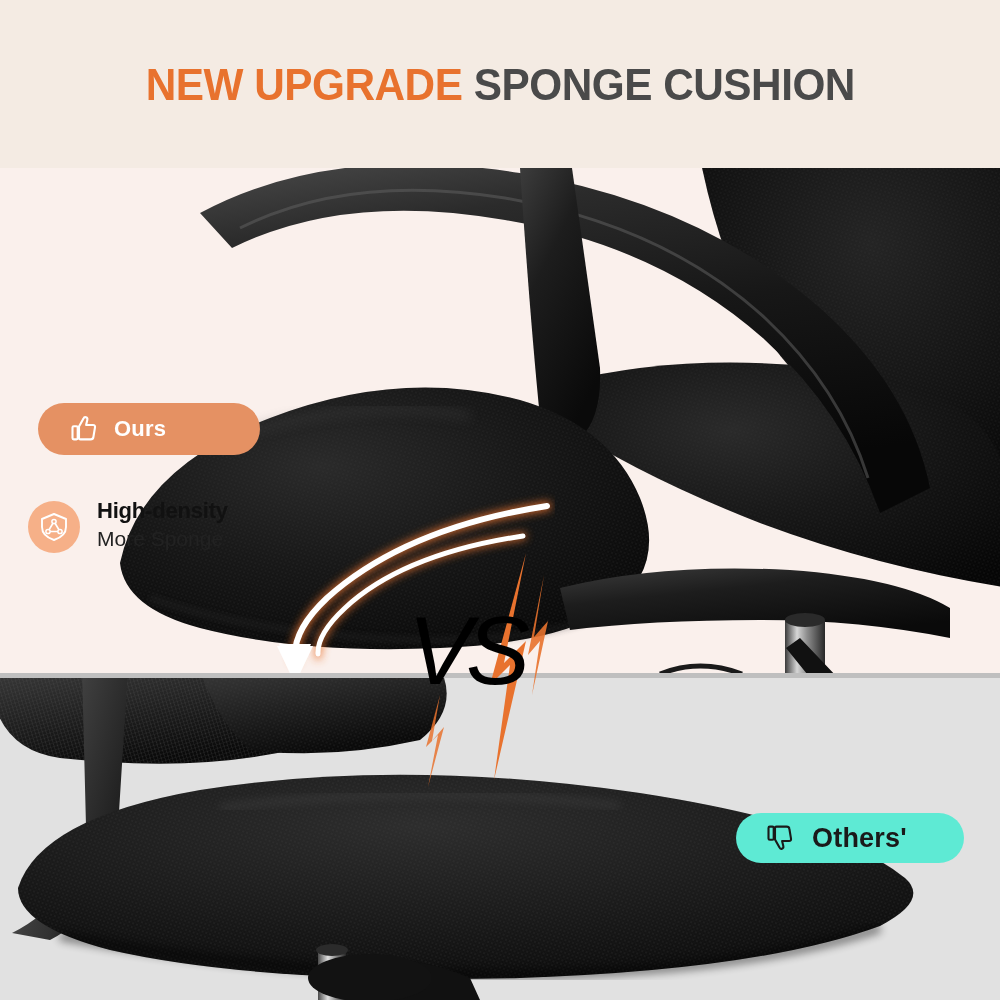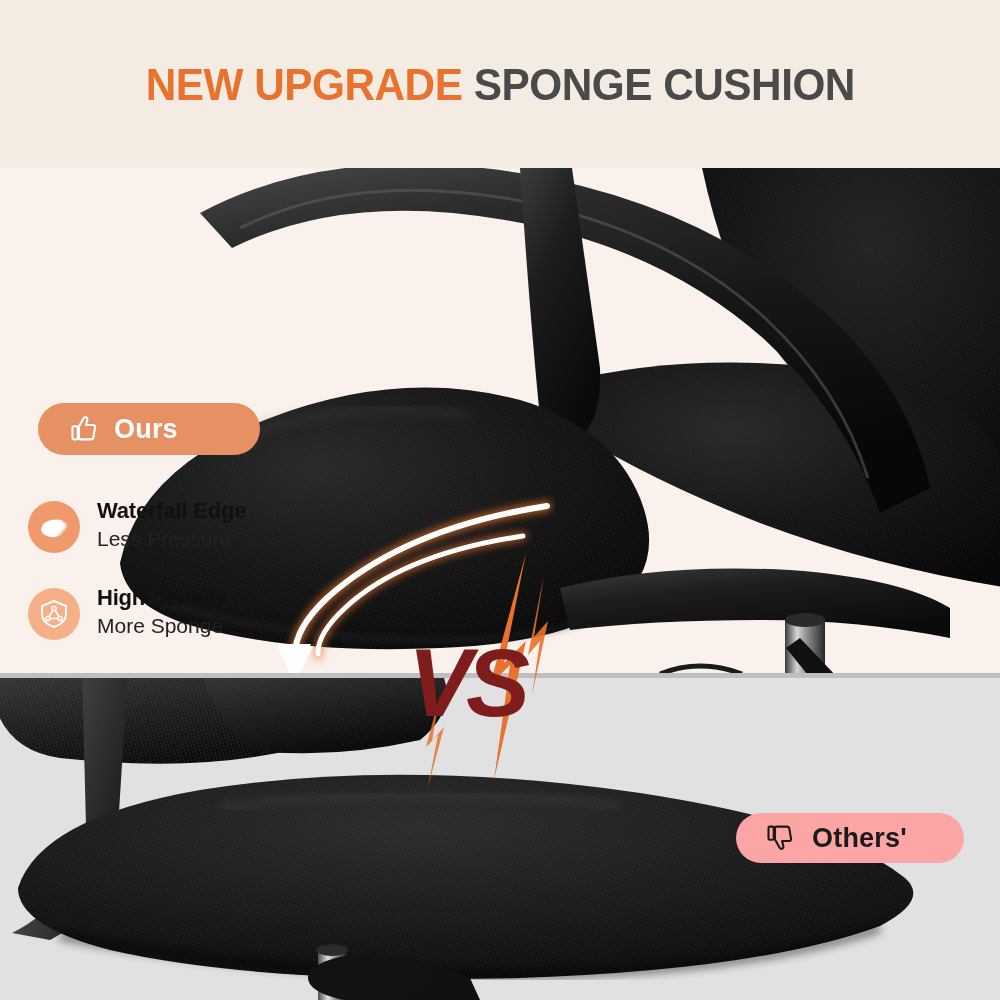--- a/index.html
+++ b/index.html
@@ -40,21 +40,21 @@
 
   
   .ours-badge{
     position:absolute; left:38px; top:235px;
     width:222px; height:52px; border-radius:26px;
     background:#E59163;
     display:flex; align-items:center; gap:14px;
     padding-left:30px; z-index:40;
   }
   .ours-badge .label{
-    color:#FFFFFF; font-size:27px; font-weight:bold; letter-spacing:0.2px;
+    color:#FFFFFF; font-size:22px; font-weight:bold; letter-spacing:0.2px;
   }
 
   
   .features{
     position:absolute; left:28px; top:330px; width:330px; z-index:40;
   }
   .feat{
     display:flex; align-items:flex-start; gap:17px; margin-bottom:32px;
   }
   .feat-icon{
@@ -75,42 +75,41 @@
 
   
   .swoosh{ position:absolute; left:255px; top:320px; width:300px; height:215px; z-index:30; }
 
   
   .vs{
     position:absolute; left:398px; top:545px; width:200px; height:250px; z-index:60;
   }
   .vs-text{
     position:absolute; left:10px; top:58px;
-    font-size:96px; font-weight:bold; font-style:italic;
-    color:#7f1d1d; letter-spacing:-6px; line-height:1;
+    font-size:96px; font-weight:normal; font-style:italic;
+    color:#000000; letter-spacing:-6px; line-height:1;
     font-family:"Liberation Sans", sans-serif;
-    margin-top:32px;
   }
 
   
   .divider{
     position:absolute; left:0; top:673px; width:1000px; height:5px;
     background:#BFBFBF;
   }
   .others-panel{
     position:absolute; left:0; top:678px; width:1000px; height:322px;
     background:#E1E1E1; overflow:hidden;
   }
   .photo-bottom{ position:absolute; inset:0; }
 
   
   .others-badge{
     position:absolute; left:736px; top:813px;
     width:228px; height:50px; border-radius:25px;
-    background:#fca5a5;
+    background:#5eead4;
     display:flex; align-items:center; gap:16px;
     padding-left:28px; z-index:40;
   }
   .others-badge .label{
     color:#1a1a1a; font-size:27px; font-weight:bold; letter-spacing:0.2px;
   }
 </style>
 </head>
 <body>
 
@@ -261,33 +260,20 @@
                    L18.1 12 L25 12 Q27.4 12 27 14.4 L25.4 24 Q25.1 26.4 22.6 26.4
                    L12.5 26.4 Q11 26.4 11 25 Z" fill="none" stroke="#FFFFFF" stroke-width="2.1" stroke-linejoin="round"></path>
           <rect x="4.5" y="13.2" width="5.2" height="13.2" rx="1.3" fill="none" stroke="#FFFFFF" stroke-width="2.1"></rect>
         </svg>
       </span>
       <span class="label">Ours</span>
     </div>
 
     <div class="features">
 
-      <div class="feat">
-        <span class="feat-icon ic1">
-          <svg width="34" height="34" viewBox="0 0 34 34">
-            <path d="M4 20 Q5 12 14 10 Q24 8 29 13 Q32 16 28 19 Q24 22 22 25
-                     Q20 28 14 27 Q6 26 4 20 Z" fill="#FFFFFF"></path>
-            <path d="M26 12 Q31 15 28 19 Q25 22 23 25" fill="none" stroke="#F3C9A6" stroke-width="1.8" stroke-linecap="round"></path>
-          </svg>
-        </span>
-        <span class="feat-txt">
-          <span class="feat-title" style="display:block">Waterfall Edge</span>
-          <span class="feat-sub" style="display:block">Less Pressure</span>
-        </span>
-      </div>
 
       <div class="feat">
         <span class="feat-icon ic2">
           <svg width="34" height="34" viewBox="0 0 34 34">
             <path d="M17 4 L29 9 L29 17 Q29 26 17 30 Q5 26 5 17 L5 9 Z" fill="none" stroke="#FFFFFF" stroke-width="1.9" stroke-linejoin="round"></path>
             <path d="M17 11.5 L23 21.5 L11 21.5 Z" fill="none" stroke="#FFFFFF" stroke-width="1.6" stroke-linejoin="round"></path>
             <circle cx="17" cy="11.5" r="2.1" fill="#F6B088" stroke="#FFFFFF" stroke-width="1.5"></circle>
             <circle cx="23" cy="21.5" r="2.1" fill="#F6B088" stroke="#FFFFFF" stroke-width="1.5"></circle>
             <circle cx="11" cy="21.5" r="2.1" fill="#F6B088" stroke="#FFFFFF" stroke-width="1.5"></circle>
           </svg>

